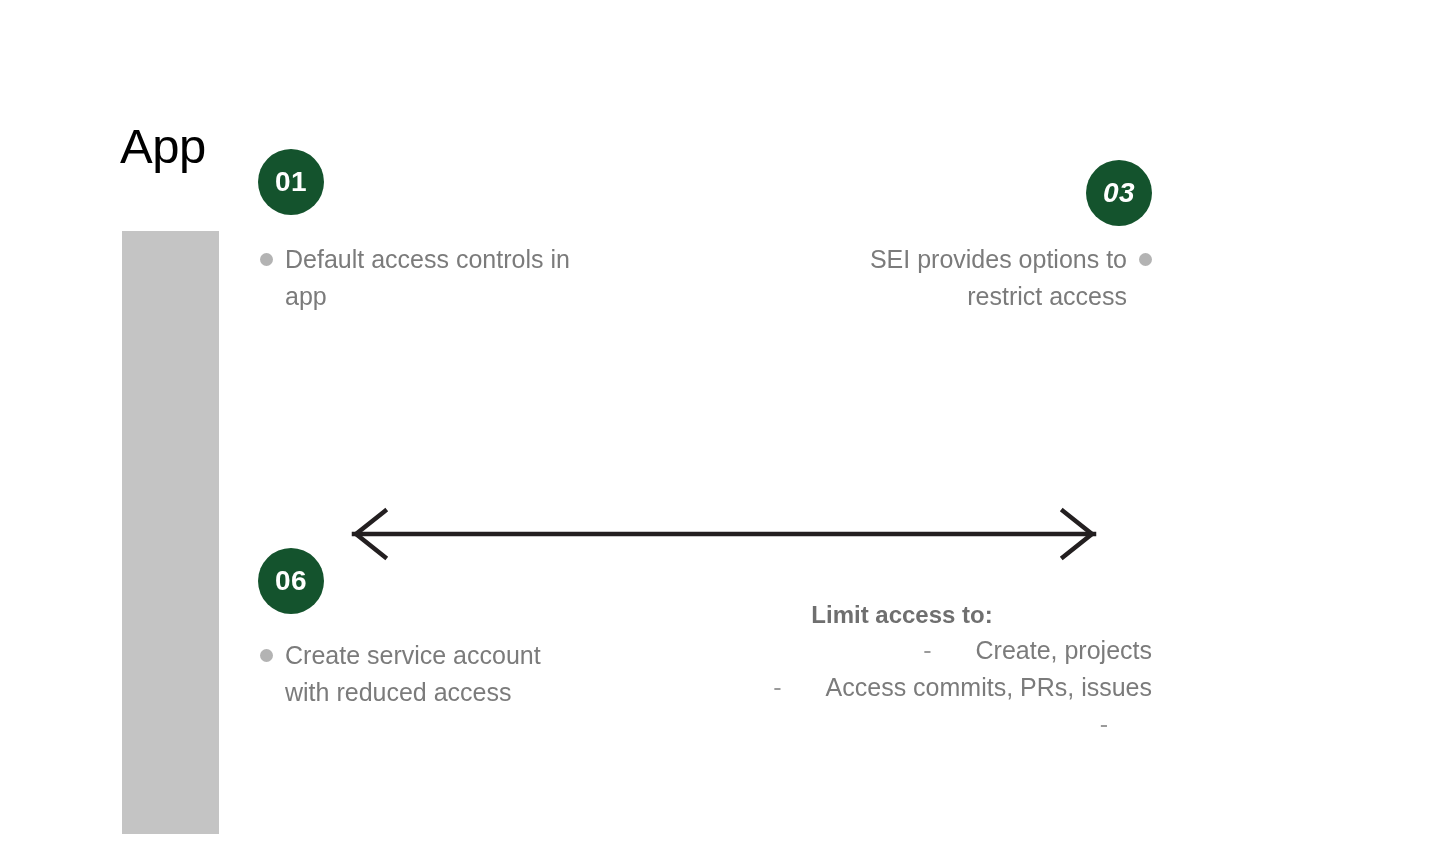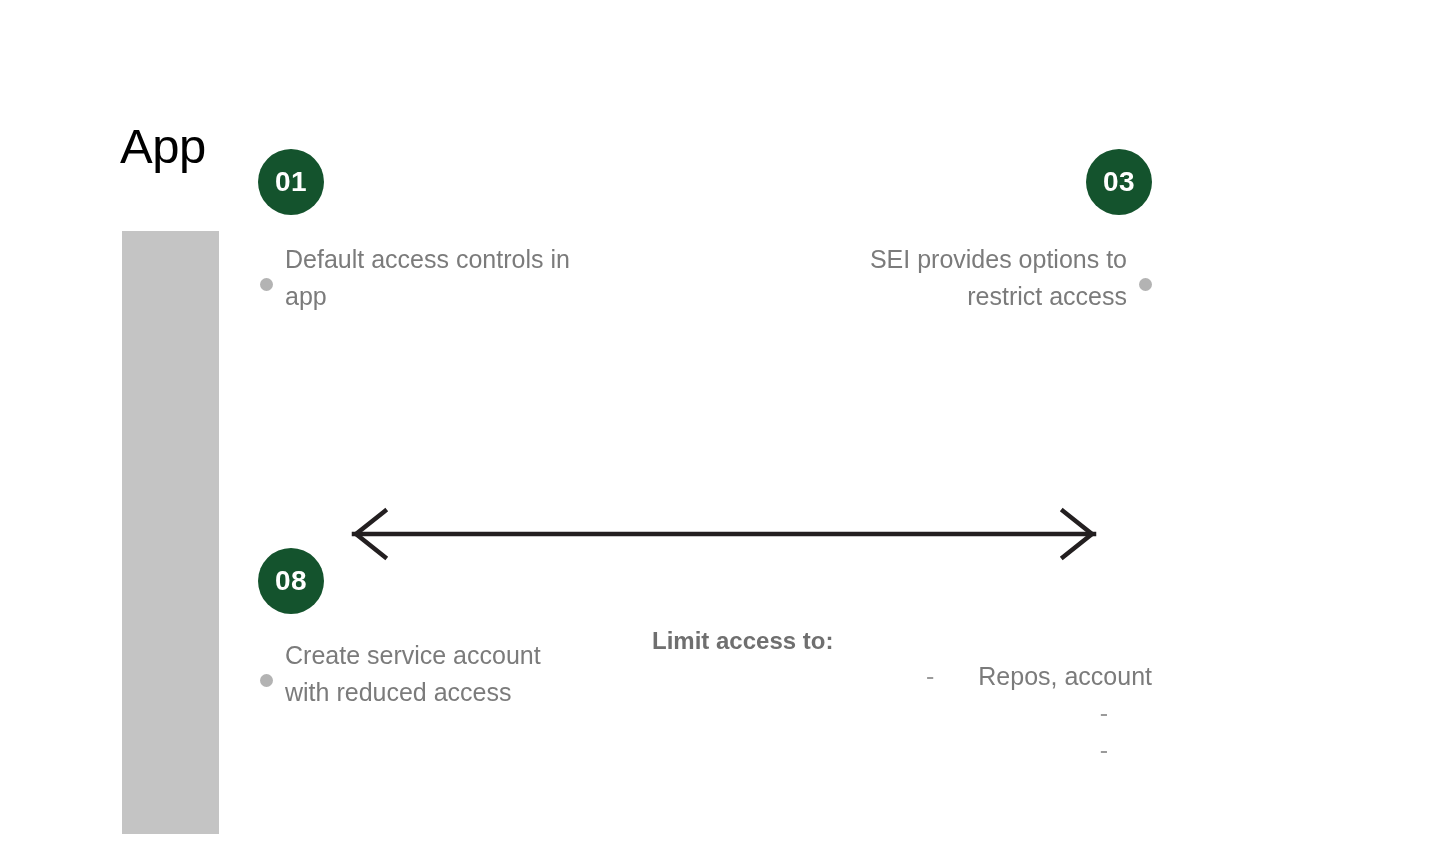--- a/index.html
+++ b/index.html
@@ -71,58 +71,57 @@
     color: #ffffff;
     font-size: 28px;
     font-weight: 700;
     letter-spacing: 0.5px;
     display: flex;
     align-items: center;
     justify-content: center;
   }
   .badge-01 { left: 258px; top: 149px; }
   .badge-02 { left: 258px; top: 548px; }
-  .badge-03 { left: 1086px; top: 149px; }
+  .badge-03 { left: 1086px; top: 160px; font-style: italic; }
 
   
   .block {
     position: absolute;
     color: #7b7b7b;
     font-size: 25px;
     line-height: 37px;
     font-weight: 400;
   }
   .block-left  { left: 260px;  top: 241px; width: 330px; text-align: left; }
   .block-left2 { left: 260px;  top: 637px; width: 330px; text-align: left; }
   .block-right { left: 830px;  top: 241px; width: 322px; text-align: right; }
 
-  .blk-row { display: flex; align-items: center; gap: 12px; }
+  .blk-row { display: flex; align-items: flex-start; gap: 12px; }
   .blk-row.rtl { justify-content: flex-end; }
 
   .dot {
     flex: 0 0 auto;
     width: 13px;
     height: 13px;
     border-radius: 50%;
     background: #b3b3b3;
     margin-top: 12px;
   }
   .blk-text { flex: 0 1 auto; }
 
   
   .limit-block {
     position: absolute;
     left: 652px;
     top: 598px;
     width: 500px;
-    text-align: left;
+    text-align: center;
     color: #7b7b7b;
     font-size: 25px;
     line-height: 37px;
-    margin-top: 26px;
   }
   .limit-title {
     font-weight: 700;
     color: #6f6f6f;
     font-size: 24px;
     line-height: 34px;
   }
   .limit-row {
     display: flex;
     justify-content: flex-end;
@@ -159,21 +158,21 @@
         <path d="M36.8 34.5 L44.2 16.6 C45.2 14.2 42.9 12.8 41.5 14.6 L31.9 27.0 C30.6 28.7 30.6 30.4 31.8 31.8 Z"></path>
         <path d="M34.3 36.6 L15.4 33.2 C12.8 32.7 12.1 35.3 14.2 36.2 L28.8 42.5 C30.8 43.4 32.4 42.9 33.4 41.4 Z"></path>
         <path d="M37.9 37.2 L39.0 56.4 C39.2 59.0 41.8 58.9 42.1 56.6 L44.2 40.8 C44.5 38.6 43.5 37.2 41.7 36.8 Z"></path>
         <circle cx="36.0" cy="35.6" r="3.4"></circle>
       </g>
     </svg>
   </div>
 
   <div class="badge badge-01">01</div>
 
-  <div class="badge badge-02">08</div>
+  <div class="badge badge-02">06</div>
 
   <div class="badge badge-03">03</div>
 
   <div class="block block-left">
     <div class="blk-row">
       <span class="dot"></span>
       <span class="blk-text">Default access controls in app</span>
     </div>
   </div>
 
@@ -200,26 +199,27 @@
       </g>
     </svg>
   </div>
 
   <div class="limit-block">
     <div class="limit-title">Limit access to:</div>
 
     <div class="limit-row">
       <span class="limit-dash">-</span>
       <span class="limit-gap"></span>
-      <span>Repos, account</span>
+      <span>Create, projects</span>
     </div>
 
     <div class="limit-row">
       <span class="limit-dash">-</span>
       <span class="limit-gap"></span>
+      <span>Access commits, PRs, issues</span>
     </div>
 
     <div class="limit-row">
       <span class="limit-dash">-</span>
       <span class="limit-gap"></span>
     </div>
   </div>
 
 </div>
 

